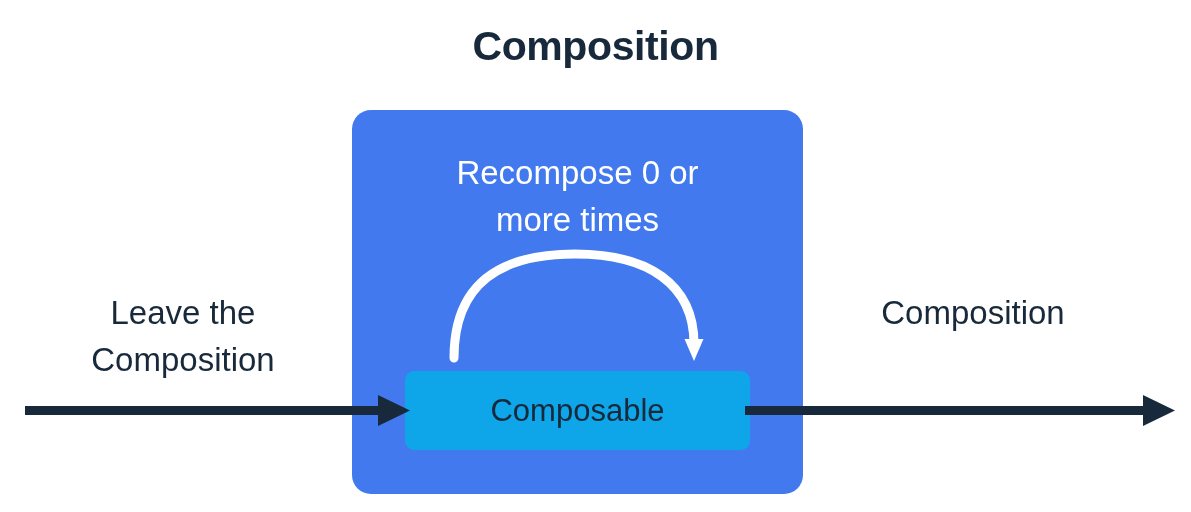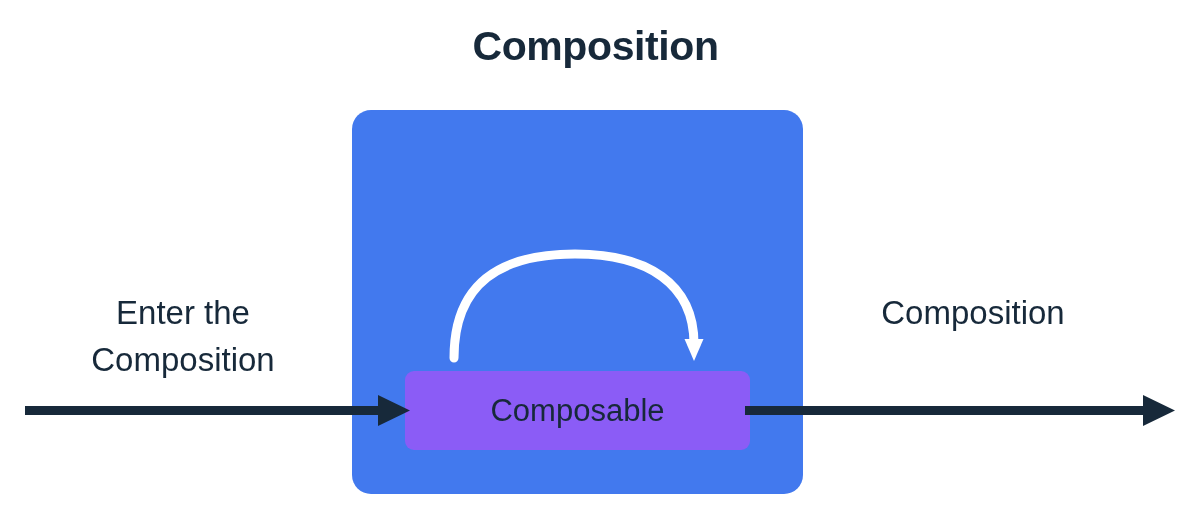--- a/index.html
+++ b/index.html
@@ -70,21 +70,21 @@
     height: 130px;
   }
 
   
   .composable-node {
     position: absolute;
     left: 405px;
     top: 371px;
     width: 345px;
     height: 79px;
-    background: #8b5cf6;
+    background: #0ea5e9;
     border-radius: 9px;
   }
   .composable-label {
     position: absolute;
     left: 0;
     top: 0;
     width: 345px;
     height: 79px;
     display: flex;
     align-items: center;
@@ -132,30 +132,34 @@
   }
 </style>
 </head>
 <body>
 
 <div id="canvas">
 
   <div class="diagram-title">Composition</div>
 
   <div class="side-caption caption-enter">
-    <div>Enter the</div>
+    <div>Leave the</div>
     <div>Composition</div>
   </div>
 
   <div class="side-caption caption-leave">
     <div>Composition</div>
   </div>
 
   <div class="composition-box"></div>
 
+  <div class="recompose-label">
+    <div>Recompose 0 or</div>
+    <div>more times</div>
+  </div>
 
   <svg class="loop-arrow" viewBox="0 0 290 130">
     <path d="M 24 118 C 24 42, 72 14, 145 14 C 218 14, 264 44, 264 104" fill="none" stroke="#FFFFFF" stroke-width="9" stroke-linecap="round"></path>
     <polygon points="254.5,99 273.5,99 264,121" fill="#FFFFFF"></polygon>
   </svg>
 
   <div class="composable-node">
     <div class="composable-label">Composable</div>
   </div>
 

